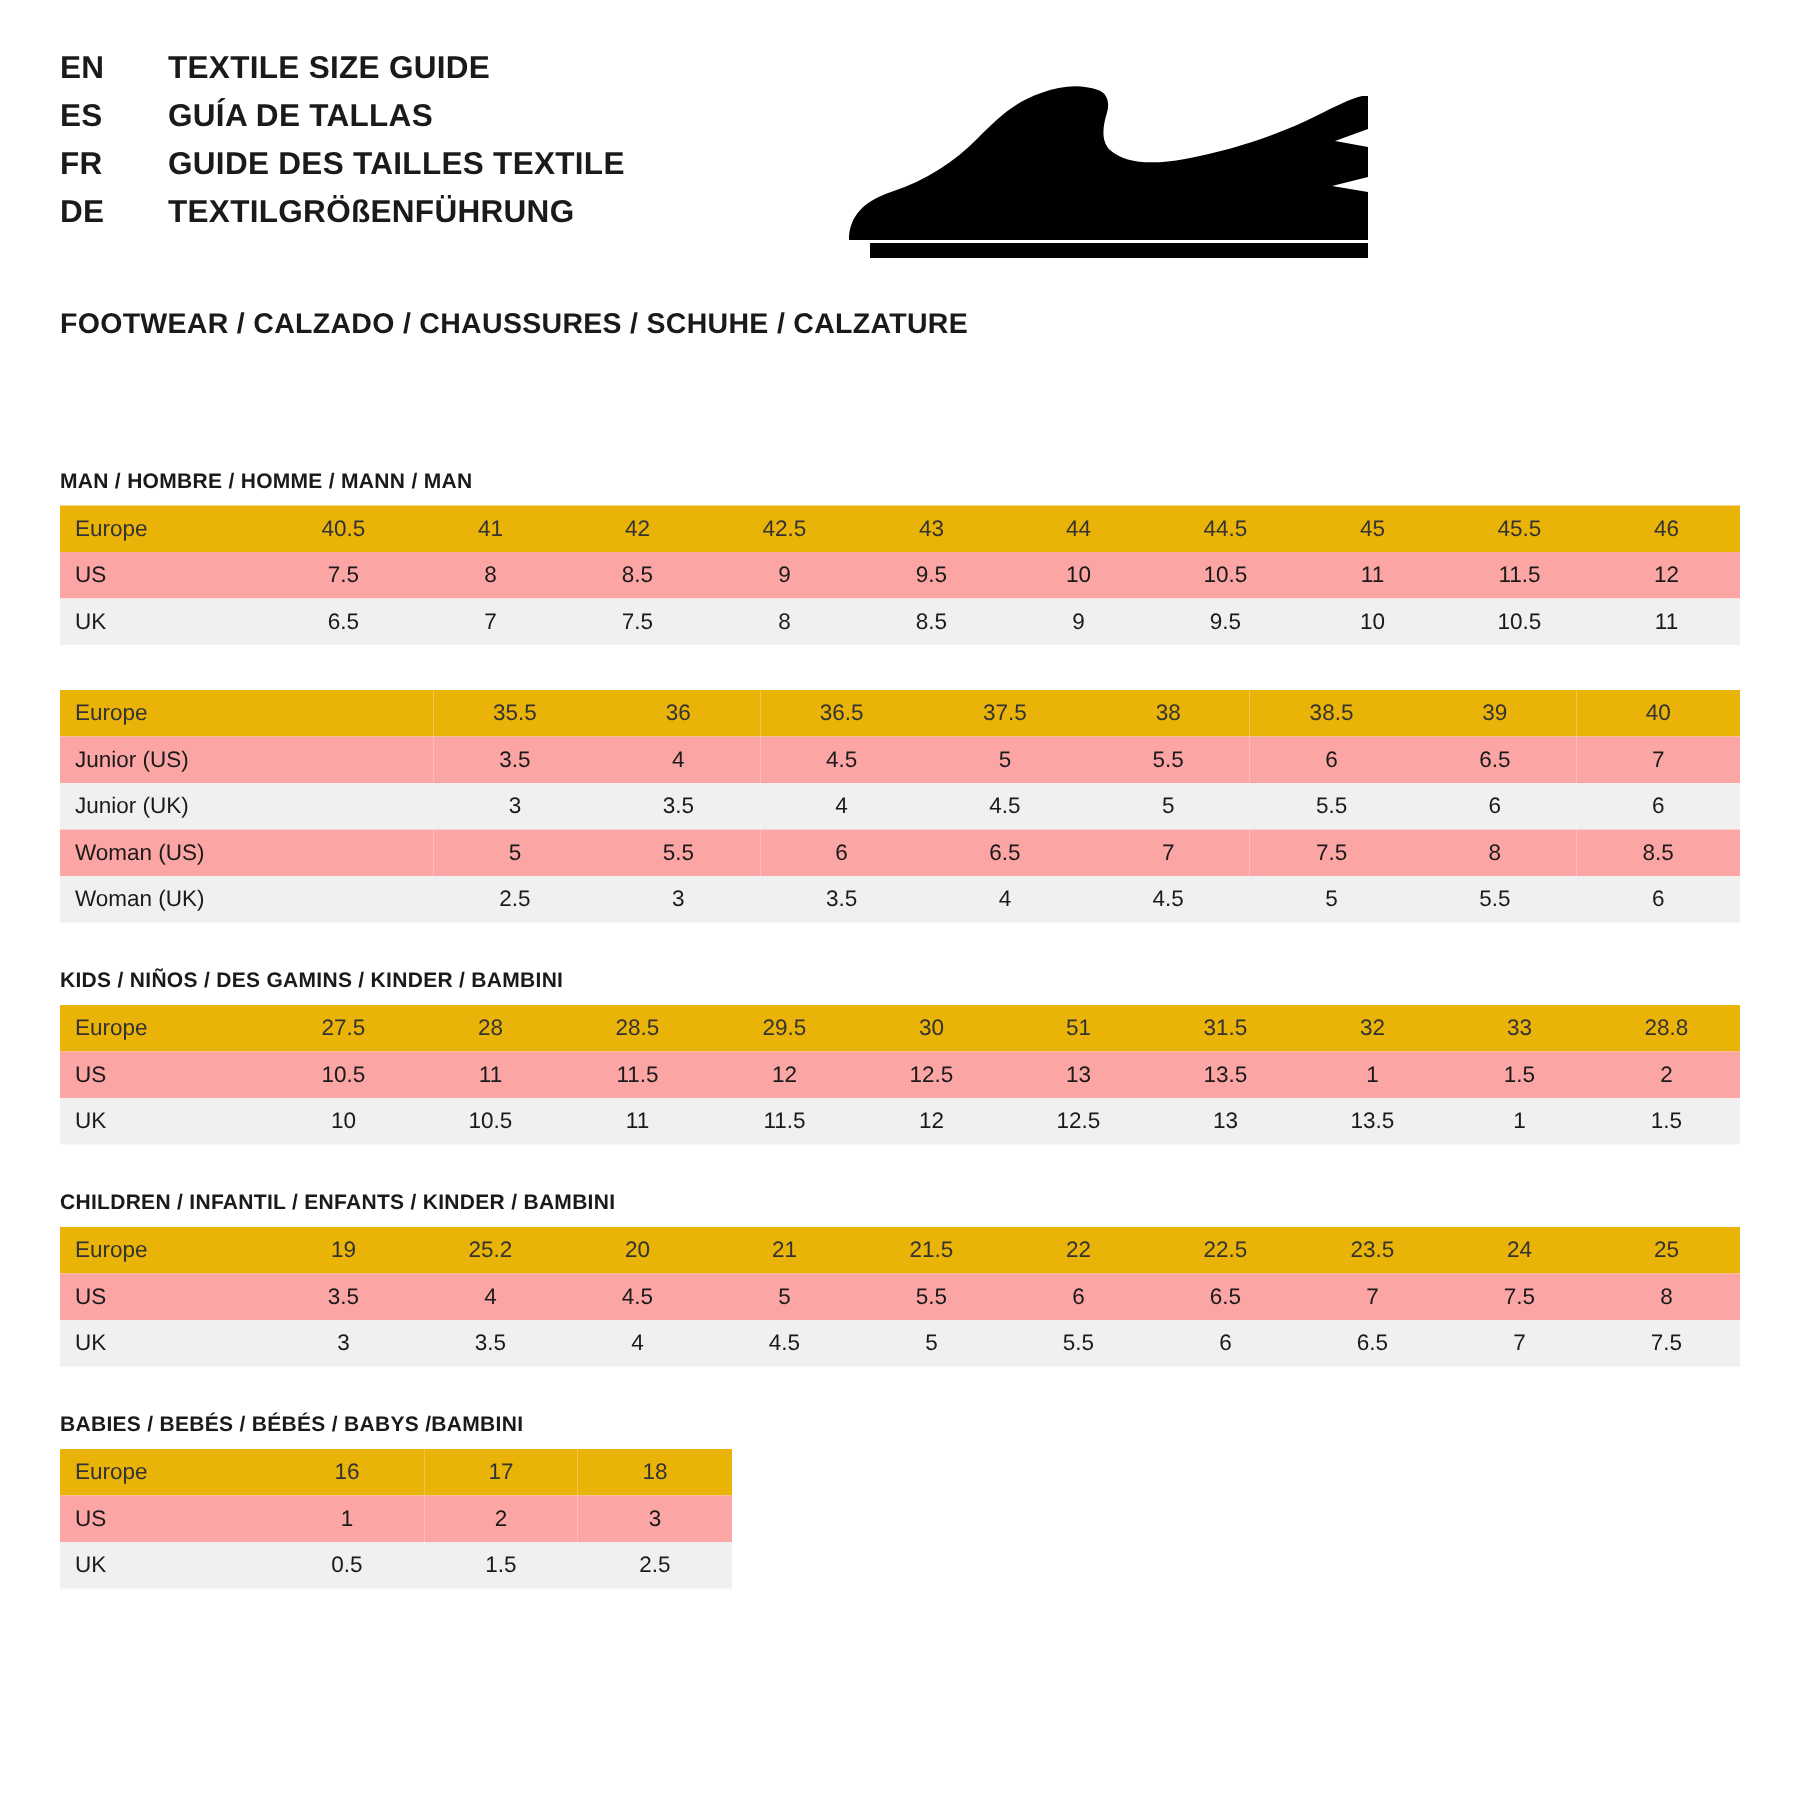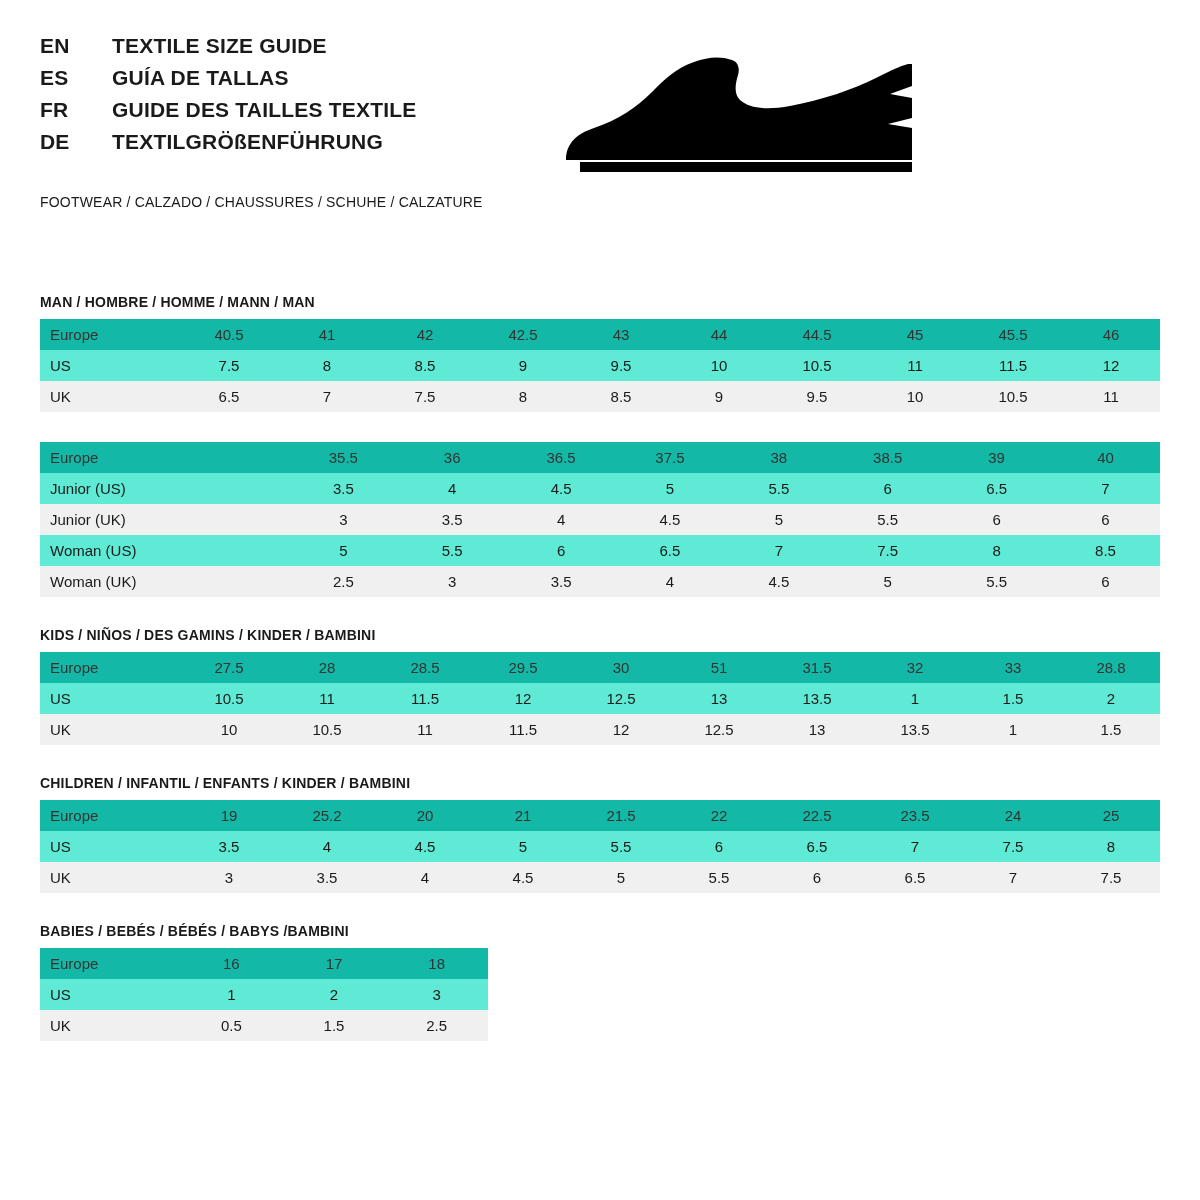--- a/index.html
+++ b/index.html
@@ -42,23 +42,23 @@
     letter-spacing: 0.2px;
   }
   .lang-code {
     width: 72px;
     flex: none;
   }
   .lang-text {
     flex: 1;
   }
   .section-title-main {
-    font-weight: normal;
-    font-size: 14px;
-    margin-top: 36px;
+    font-weight: bold;
+    font-size: 19px;
+    margin-top: 48px;
     letter-spacing: 0.2px;
   }
 
   
   .shoe-icon {
     position: absolute;
     top: 42px;
     right: 60px;
     width: 360px;
     height: 130px;
@@ -94,25 +94,25 @@
     text-align: center;
     vertical-align: middle;
     padding: 0;
     border: 0;
   }
   table.size-table td.rowlabel {
     text-align: left;
     padding-left: 10px;
   }
   tr.head td {
-    background: #14b8a6;
+    background: #eab308;
     color: #333333;
   }
   tr.alt-a td {
-    background: #5eead4;
+    background: #fca5a5;
   }
   tr.alt-b td {
     background: #f0f0f0;
   }
 </style>
 </head>
 <body>
 
 <div class="page">
 

